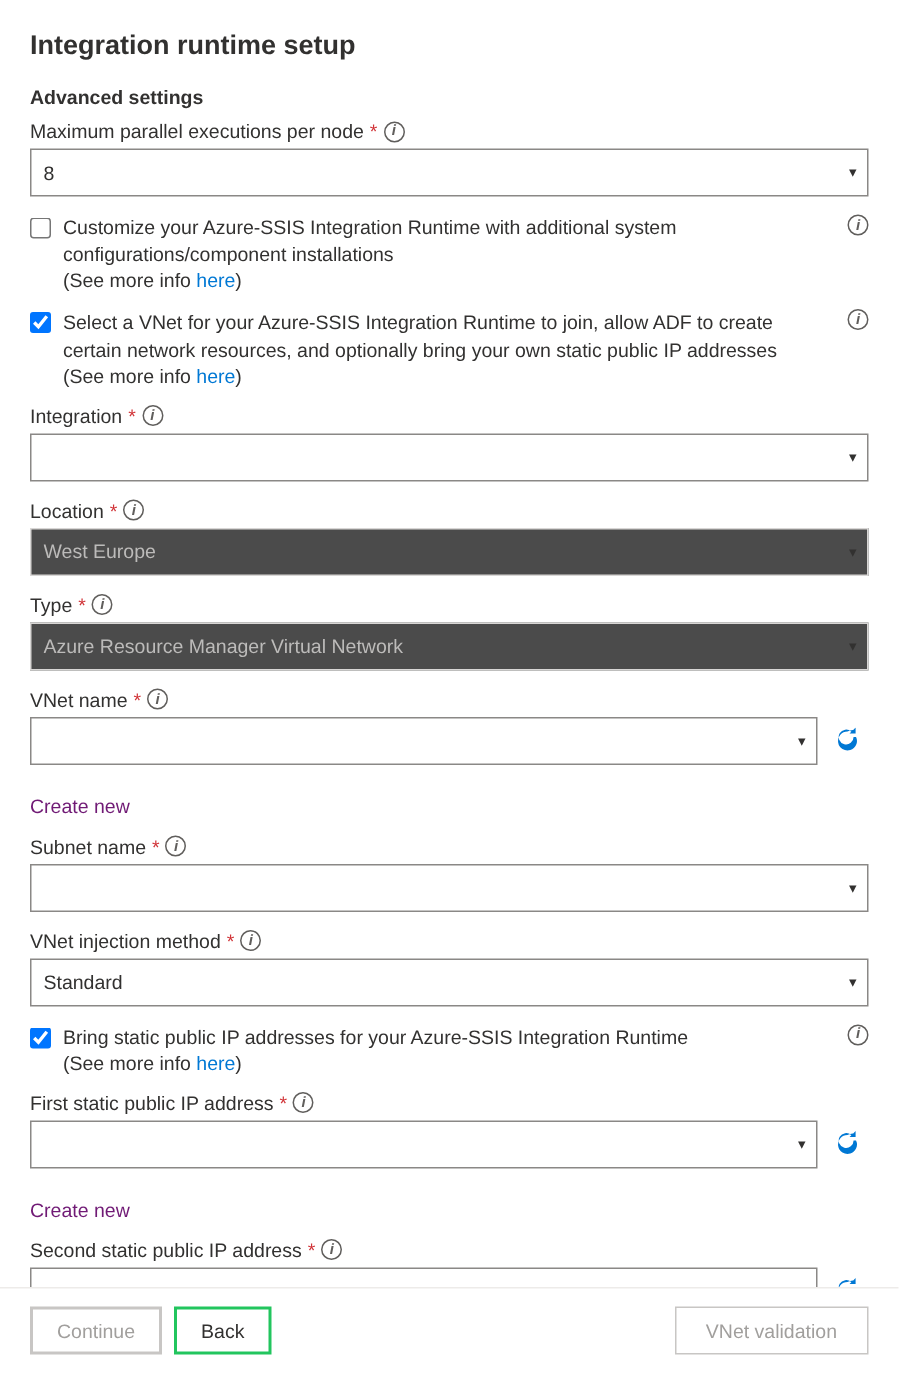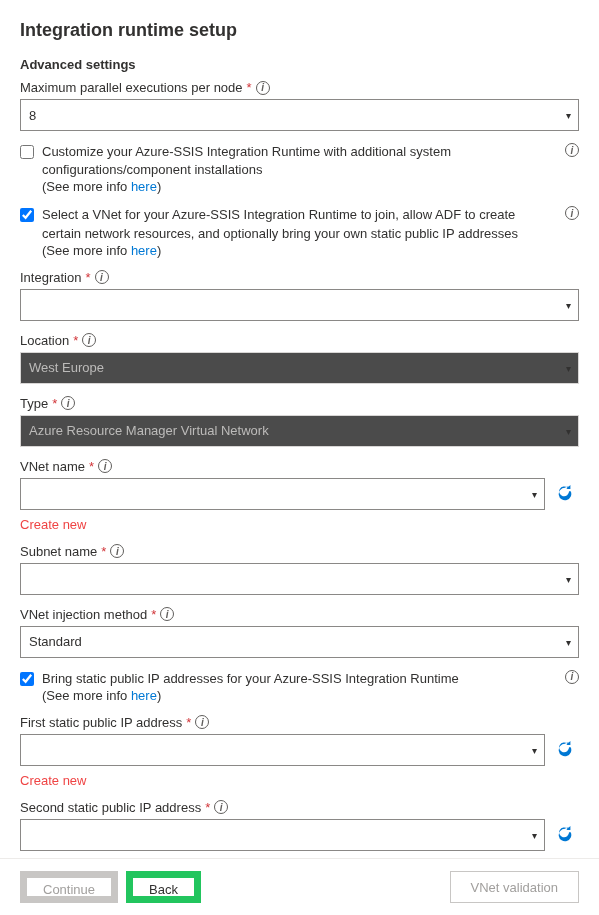--- a/index.html
+++ b/index.html
@@ -138,44 +138,44 @@
     .see-more {
       font-size: 13px;
       color: #323130;
     }
     .link {
       color: #0078d4;
       text-decoration: none;
       cursor: pointer;
     }
     .create-new {
-      color: #ef4444;
+      color: #701a75;
       font-size: 13px;
       cursor: pointer;
       display: inline-block;
-      margin-top: 7px;
+      margin-top: 20px;
       text-decoration: none;
     }
     .footer {
       position: fixed;
       bottom: 0;
       width: 599px;
       border-top: 1px solid #edebe9;
       background: #fff;
       padding: 12px 20px;
       display: flex;
       align-items: center;
       gap: 8px;
     }
     .btn {
       height: 32px;
       padding: 4px 16px;
       font-size: 13px;
       cursor: pointer;
-      border: 7px solid #22c55e;
+      border: 2px solid #22c55e;
       background: #fff;
       color: #323130;
       font-family: 'Segoe UI', Arial, sans-serif;
     }
     .btn:disabled {
       color: #a19f9d;
       border-color: #c8c6c4;
       cursor: default;
     }
     .btn-spacer {

